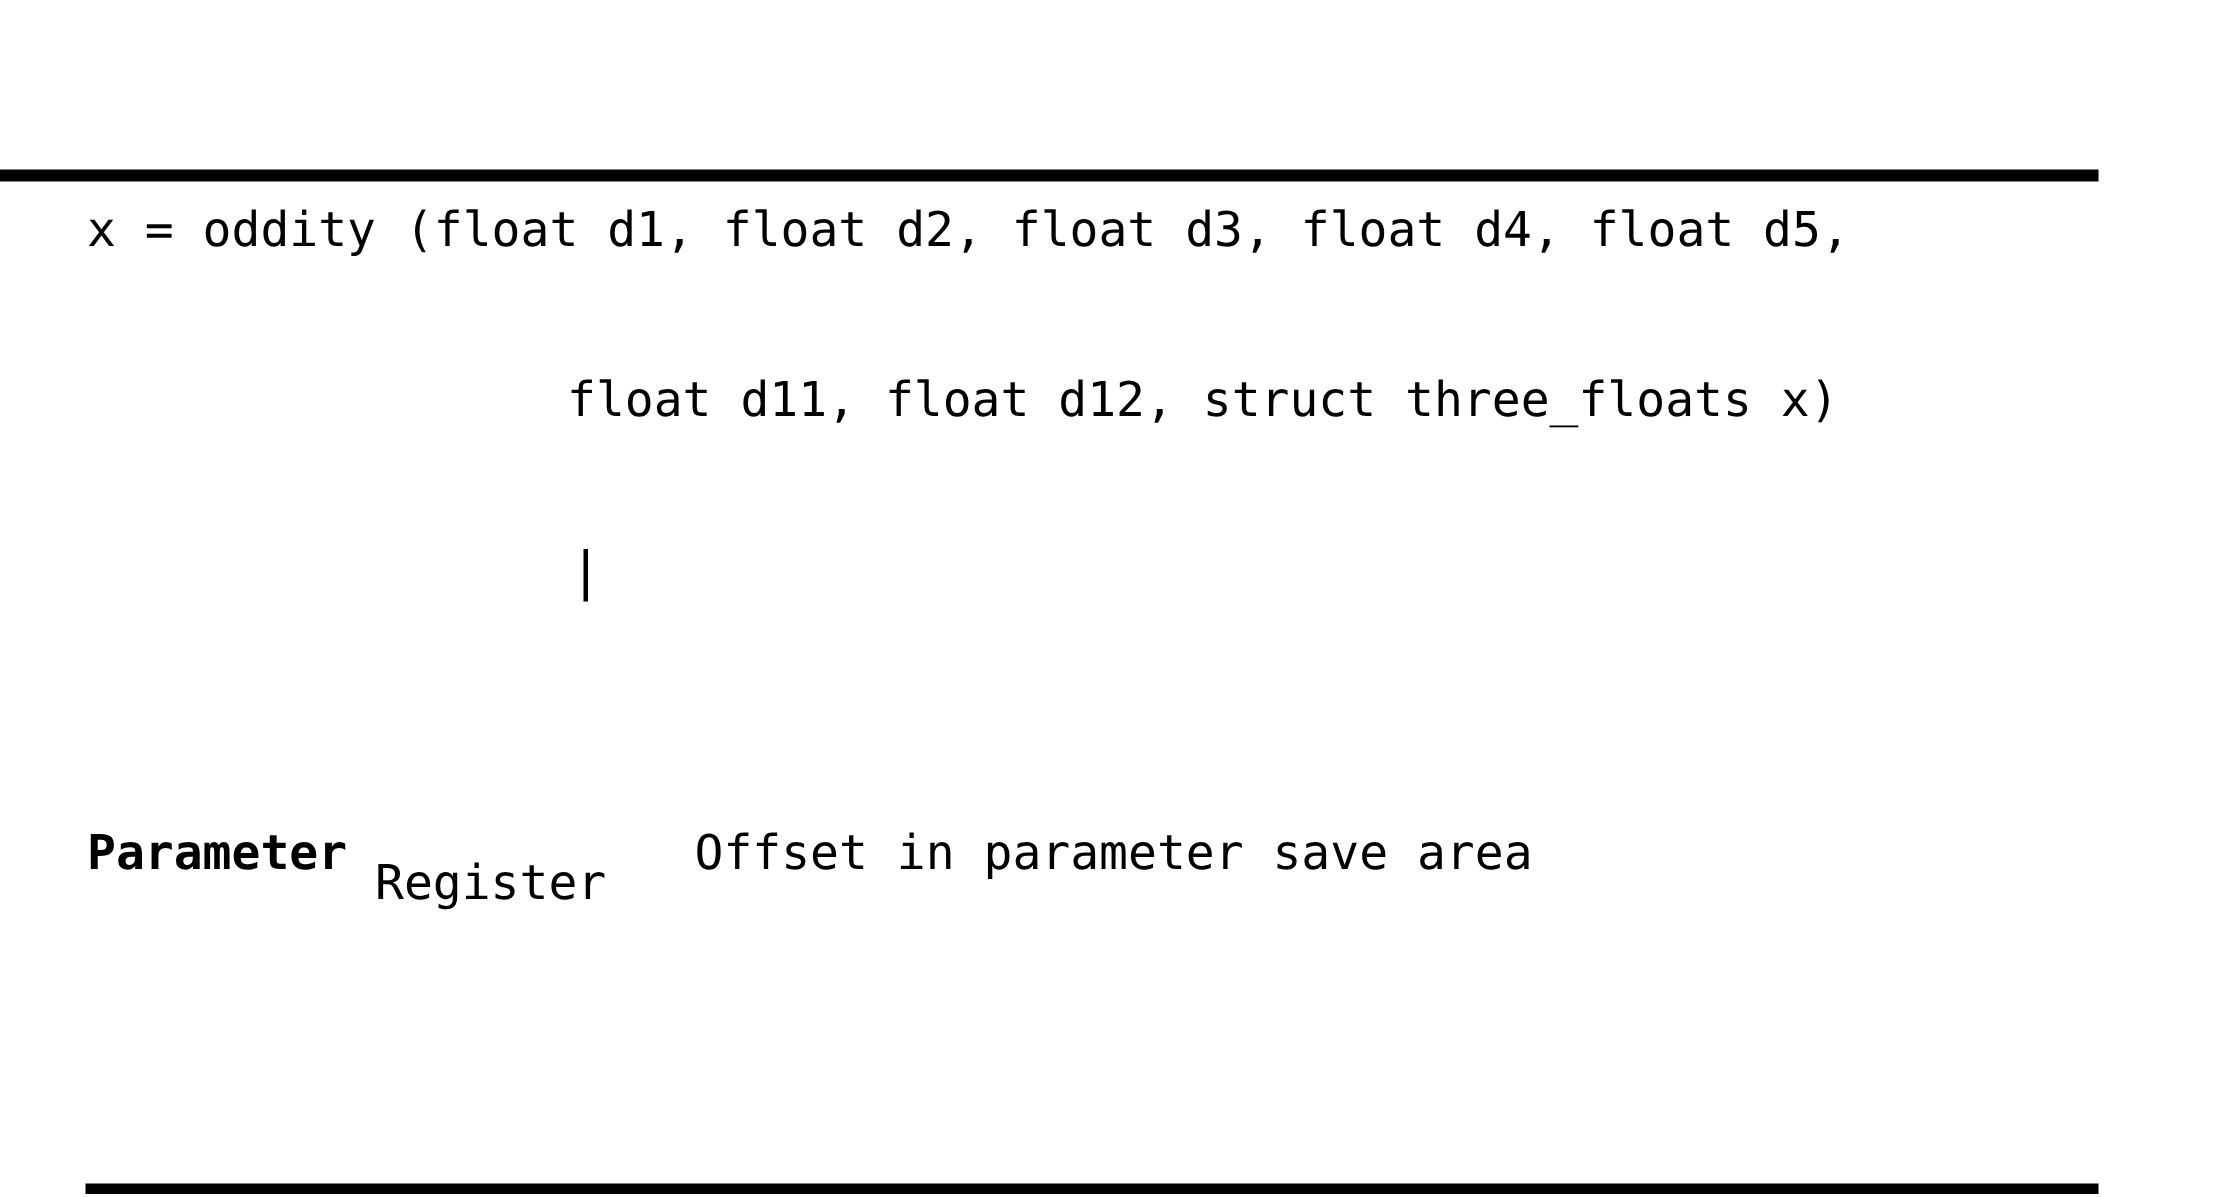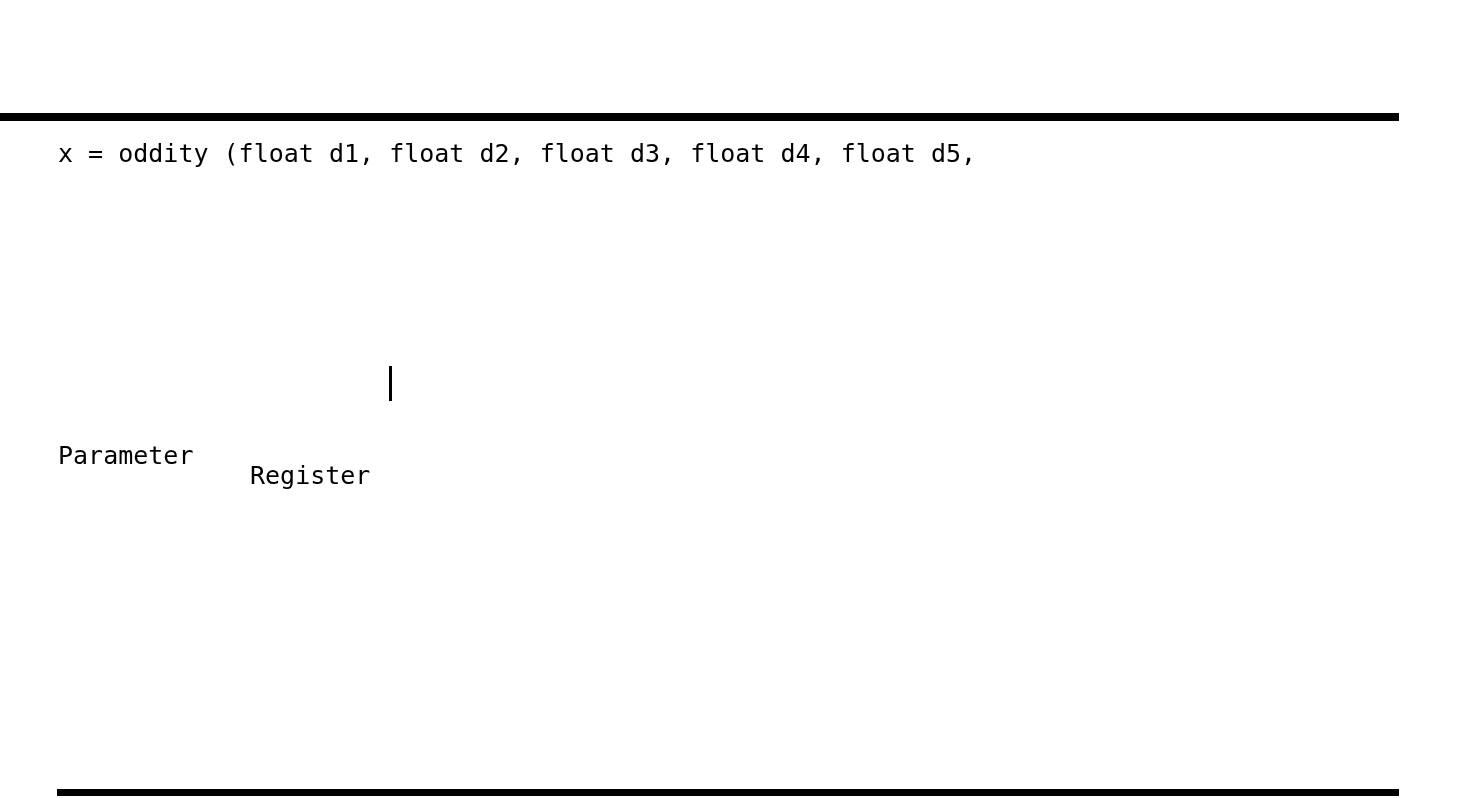--- a/index.html
+++ b/index.html
@@ -7,21 +7,21 @@
     padding: 0;
     background: #ffffff;
   }
   #page {
     position: relative;
     width: 1399px;
     height: 798px;
     background: #ffffff;
     color: #000000;
     font-family: "DejaVu Sans Mono", "Liberation Mono", monospace;
-    font-size: 25px;
+    font-size: 32px;
     line-height: 37.7px;
     overflow: hidden;
     white-space: pre;
   }
   .rule {
     position: absolute;
     background: #000000;
   }
   #top-rule {
     left: 0; top: 4; width: 1481px; height: 8px;
@@ -43,21 +43,21 @@
     padding-left: 320px;
   }
   .blank-line {
     height: 37.7px;
   }
   .col {
     position: absolute;
     top: 0;
     white-space: pre;
   }
-  .hdr-param  { left: 0; }
+  .hdr-param  { left: 0; font-weight: bold; }
   .hdr-reg    { left: 192px; margin-top: 20px; }
   .hdr-off    { left: 405px; }
   #text-cursor {
     position: absolute;
     left: 389px;
     top: 366px;
     width: 3px;
     height: 35px;
     background: #000000;
   }
@@ -65,26 +65,28 @@
 </head>
 <body>
 
 <div id="page">
 
   <div id="top-rule" class="rule"></div>
 
   <div id="content">
 
     <div class="line"><span>x = oddity (float d1, float d2, float d3, float d4, float d5,</span></div>
+    <div class="line indent2"><span>float d11, float d12, struct three_floats x)</span></div>
 
     <div class="blank-line"></div>
 
     <div class="line">
       <span class="col hdr-param">Parameter</span>
       <span class="col hdr-reg">Register</span>
+      <span class="col hdr-off">Offset in parameter save area</span>
     </div>
 
     
 
   </div>
 
   <div id="text-cursor"></div>
 
   <div id="bottom-rule" class="rule"></div>
 

